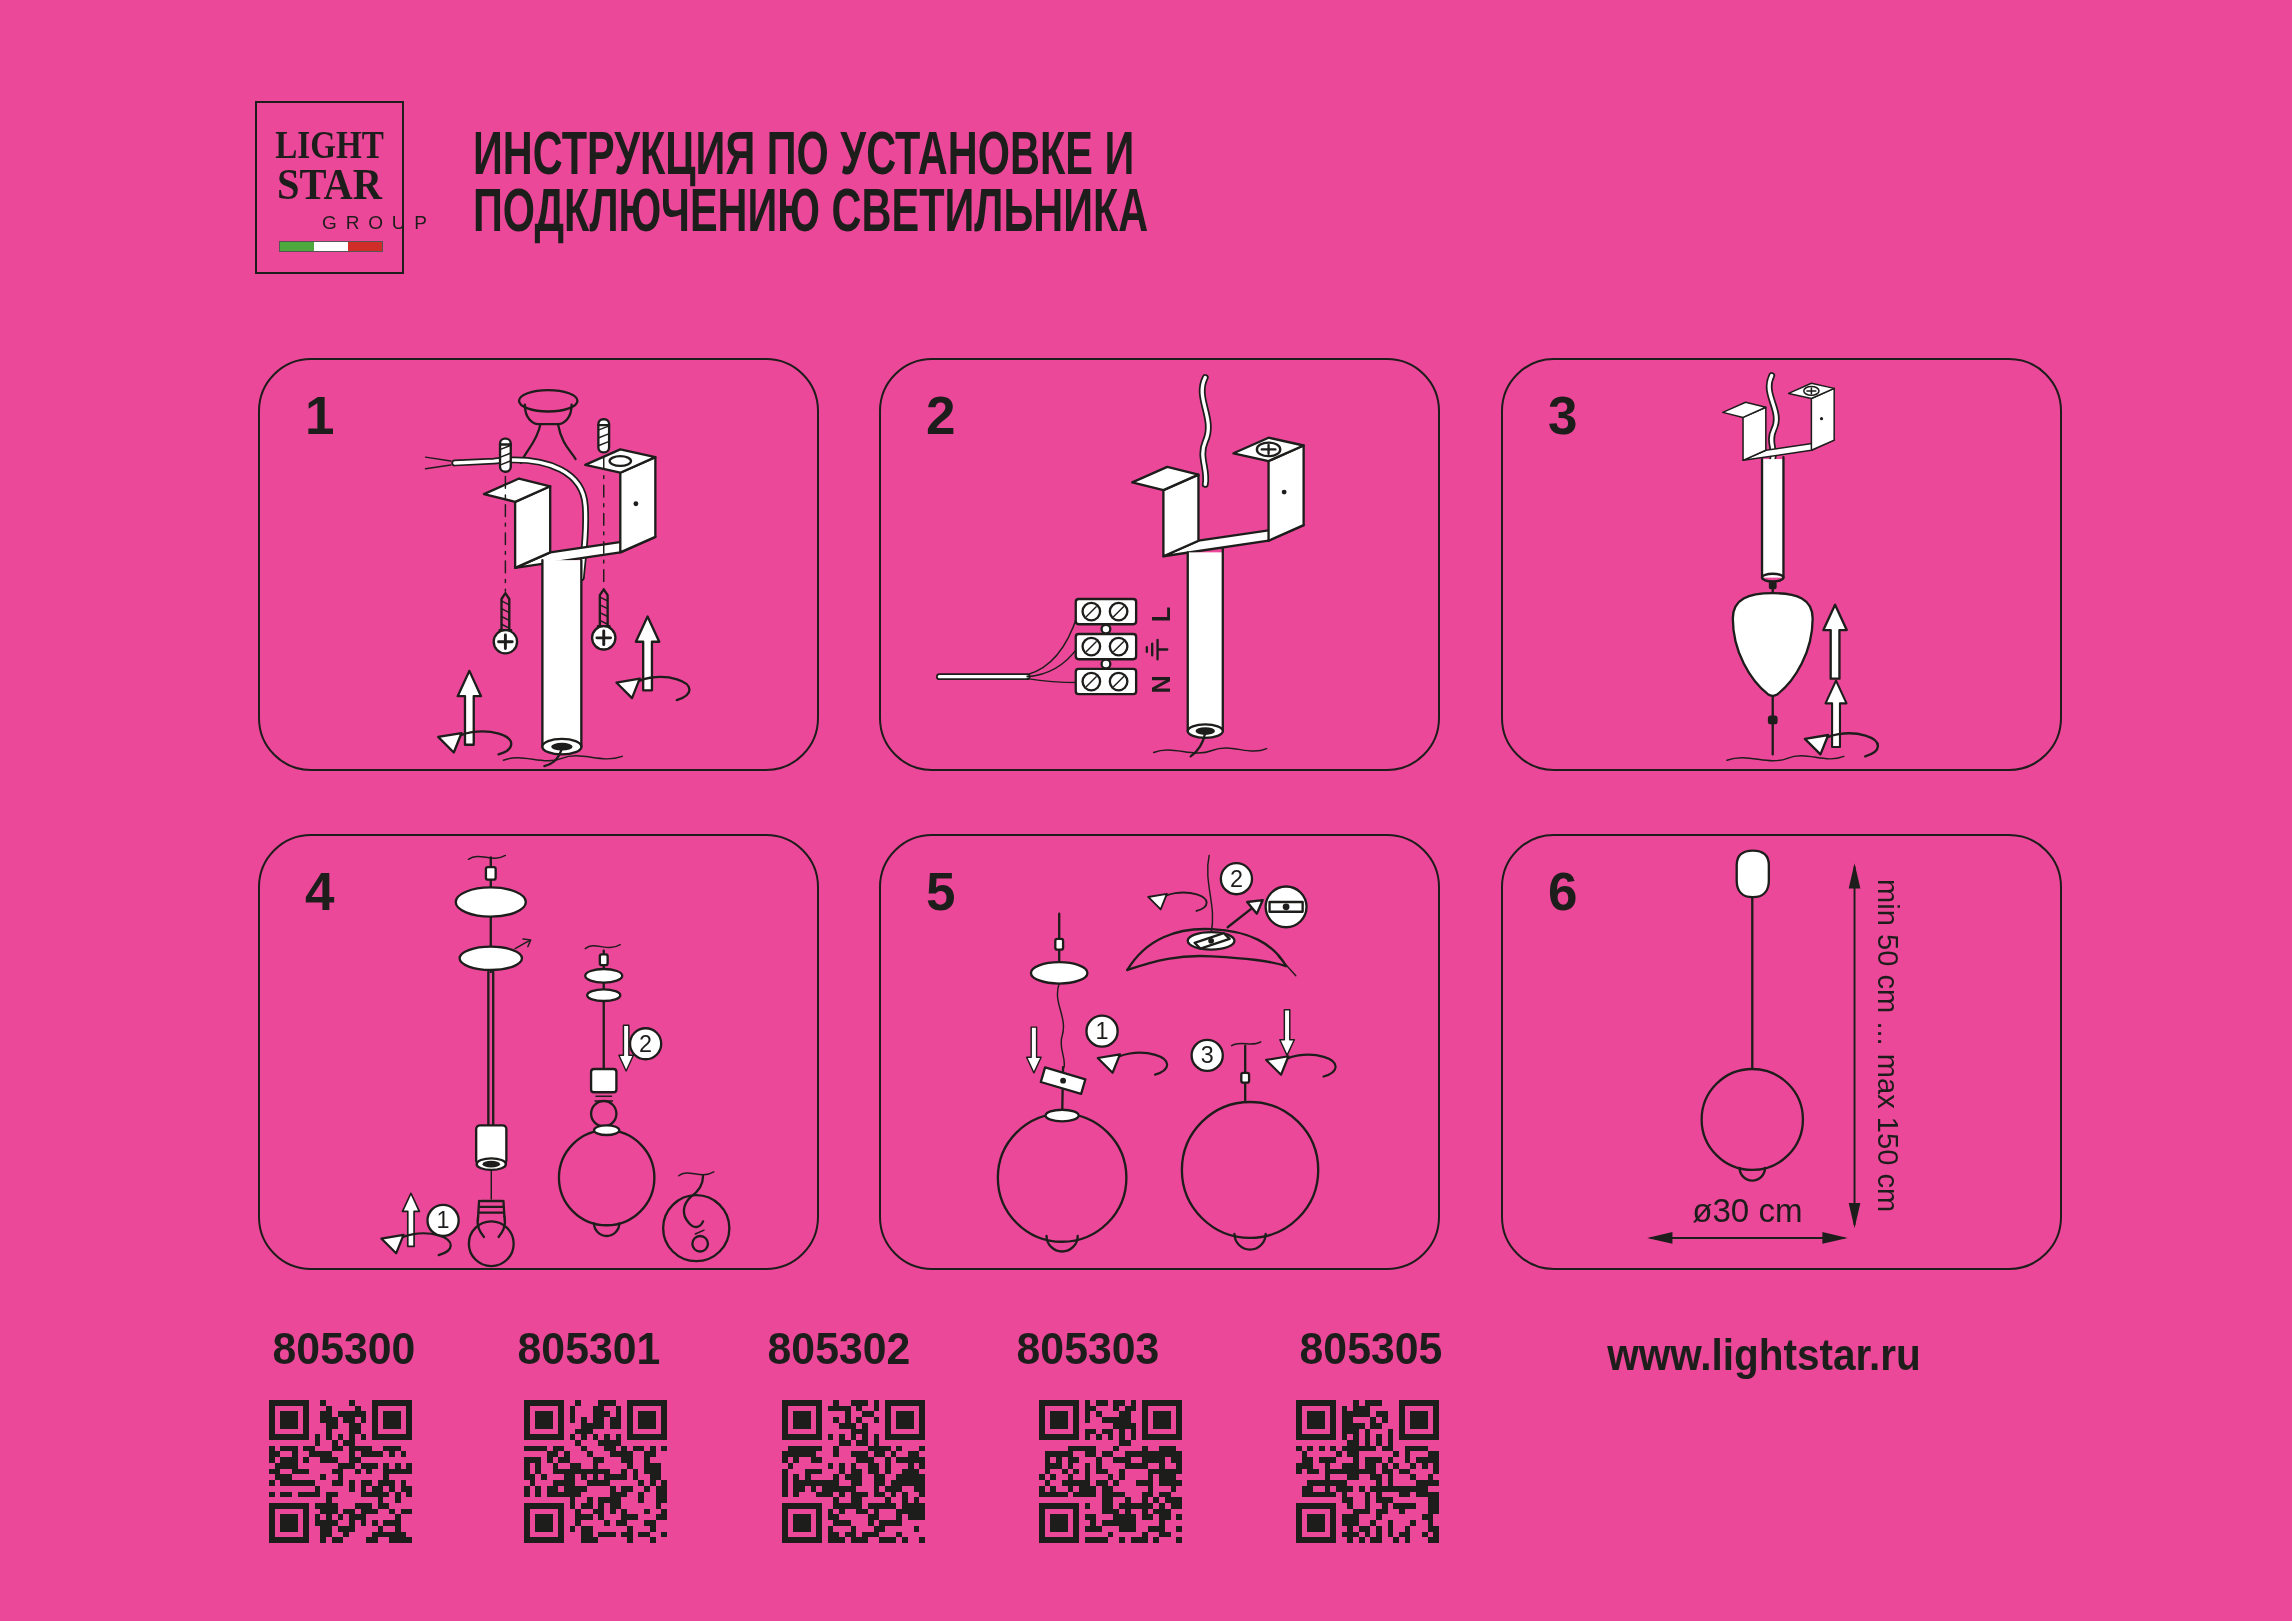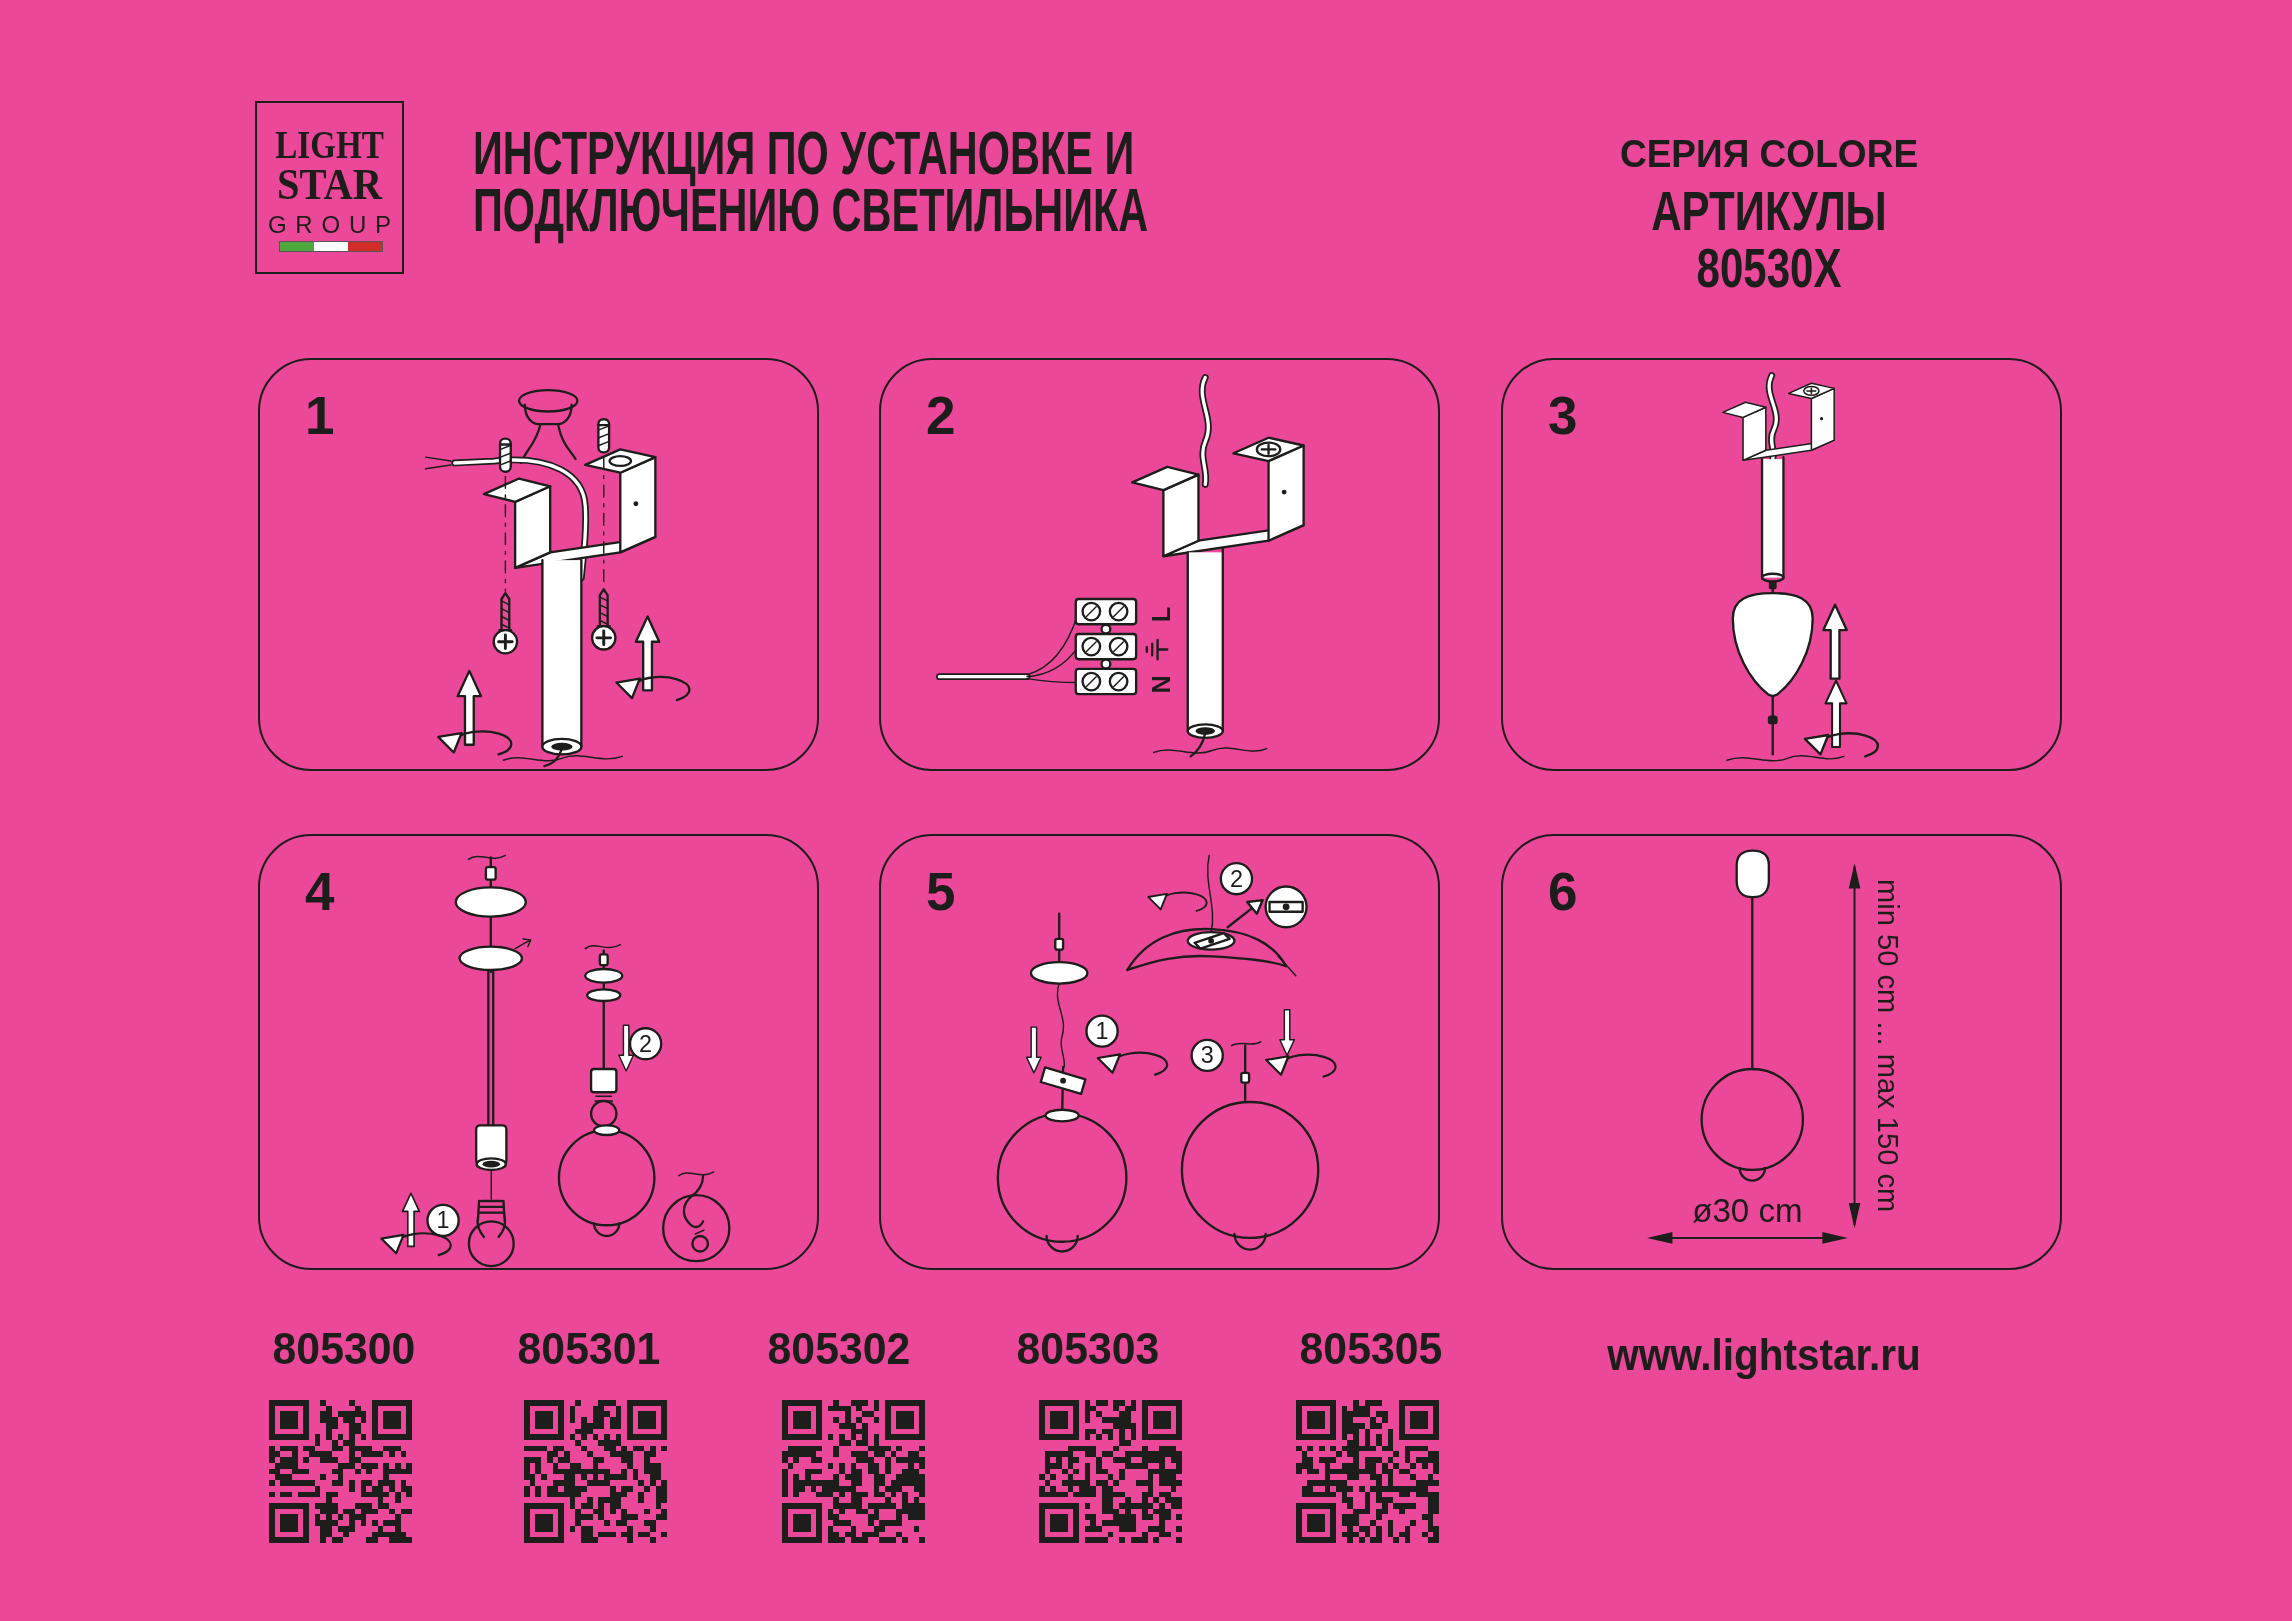--- a/index.html
+++ b/index.html
@@ -8,22 +8,22 @@
   html,body{margin:0;padding:0;background:#888;}
   #page{position:relative;width:2293px;height:1621px;background:#ec4899;overflow:hidden;
         font-family:"Liberation Sans",sans-serif;color:var(--ink);}
   
   #logo-box{position:absolute;left:255px;top:101px;width:149px;height:173px;
             border:2.5px solid var(--ink);box-sizing:border-box;}
   .logo-word{position:absolute;width:100%;text-align:center;
              font-family:"Liberation Serif",serif;font-weight:700;line-height:1;}
   #logo-light{top:21.6px;font-size:39px;transform:scaleX(.85);}
   #logo-star{top:59px;font-size:45px;transform:scaleX(.9);}
-  #logo-group{top:110px;font-size:24px;font-family:"Liberation Sans",sans-serif;
-              font-weight:400;letter-spacing:8.8px;text-indent:8.8px;}
+  #logo-group{top:110px;font-size:19px;font-family:"Liberation Sans",sans-serif;
+              font-weight:400;letter-spacing:8.8px;text-indent:8.8px;margin-left:45px;}
   #logo-flag{position:absolute;left:21.6px;top:138px;width:102px;height:8.8px;
              border:1px solid #555;display:flex;}
   #logo-flag .seg{flex:1;height:100%;}
   #page-title{position:absolute;left:473px;top:125px;font-weight:700;font-size:61px;
               line-height:57px;transform:scaleX(.68);transform-origin:left top;white-space:nowrap;}
   #series-block{position:absolute;left:1524px;top:133px;width:490px;text-align:center;}
   #series-label{font-weight:700;font-size:39px;line-height:41px;transform:scaleX(.95);}
   #articles-heading{font-weight:700;font-size:56px;line-height:57px;margin-top:7.8px;transform:scaleX(.75);}
   
   .panel{position:absolute;width:561px;border:2.5px solid var(--ink);border-radius:53px;
@@ -115,24 +115,20 @@
       <div class="seg" style="background:var(--flag-white)"></div>
       <div class="seg" style="background:var(--flag-red)"></div>
     </div>
   </div>
 
   <div id="page-title">
     <div>ИНСТРУКЦИЯ ПО УСТАНОВКЕ И</div>
     <div>ПОДКЛЮЧЕНИЮ СВЕТИЛЬНИКА</div>
   </div>
 
-  <div id="series-block">
-    <div id="series-label">СЕРИЯ COLORE</div>
-    <div id="articles-heading">АРТИКУЛЫ 80530X</div>
-  </div>
 
   
   <div class="panel row1 col1">
     <svg class="draw" viewBox="0 0 572 421" preserveAspectRatio="none">
 
       <g>
         <ellipse cx="296" cy="42" rx="30" ry="11"></ellipse>
         <path d="M272,46 C272,60 280,66 286,66 L306,66 C312,66 320,60 320,46"></path>
         <path d="M288,66 C284,86 272,94 268,106 M306,66 C310,88 320,94 324,102"></path>
       </g>

